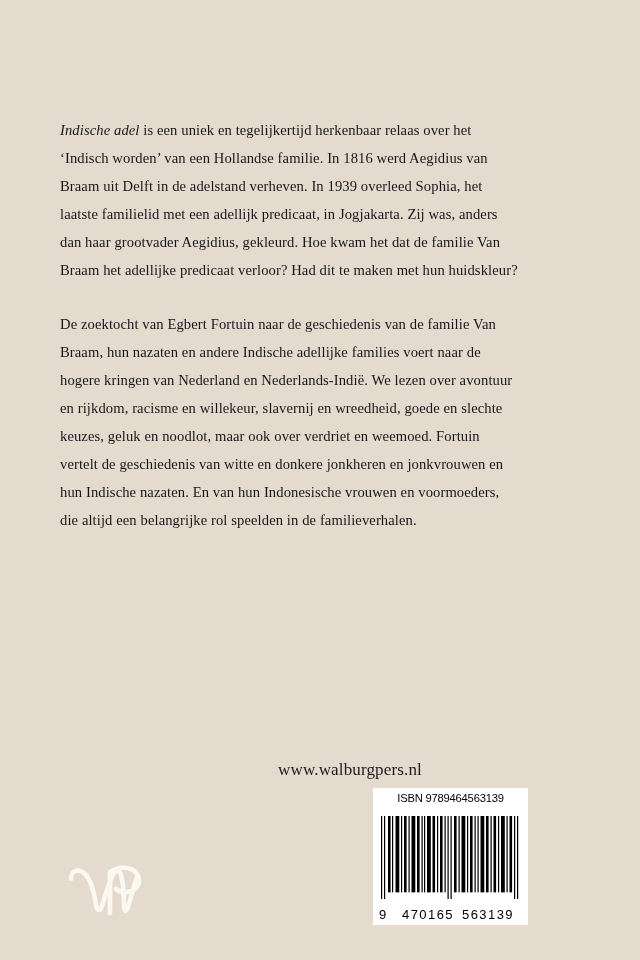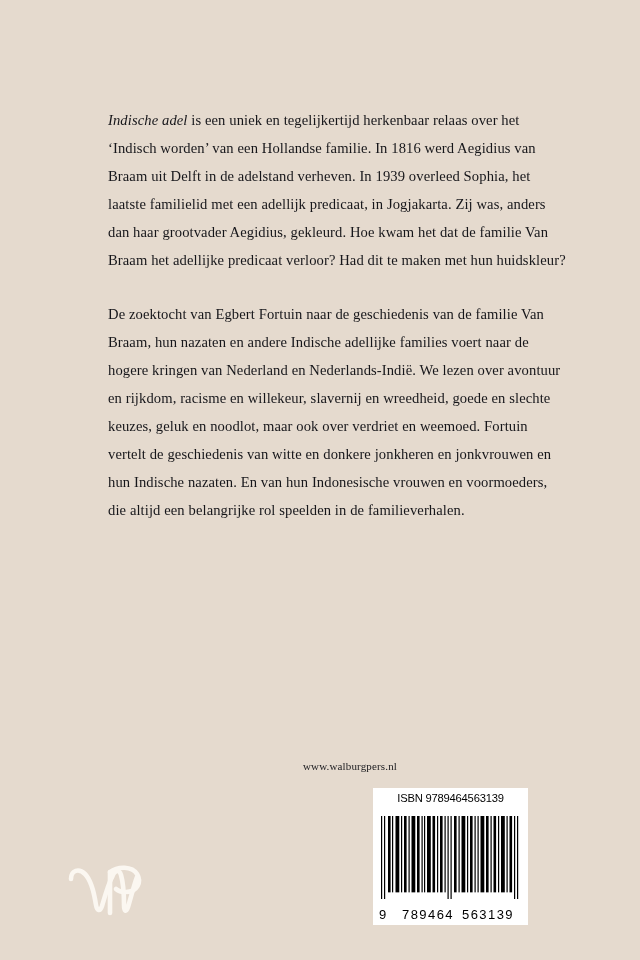--- a/index.html
+++ b/index.html
@@ -18,23 +18,22 @@
   .page {
     position: absolute;
     inset: 0;
     background: #e5dace;
   }
 
   
   .blurb {
     position: absolute;
     left: 60px;
-    top: 106px;
+    top: 116px;
     width: 460px;
-    margin-left: 48px;
   }
   .blurb p {
     margin: 0 0 26px 0;
     font-family: "Liberation Serif", serif;
     font-size: 14.6px;
     line-height: 28px;
     color: #16161a;
     letter-spacing: 0.1px;
     text-align: left;
   }
@@ -48,21 +47,21 @@
   
   .publisher-url {
     position: absolute;
     left: 0;
     top: 760px;
     width: 640px;
     text-align: center;
     padding-left: 60px;
     box-sizing: border-box;
     font-family: "Liberation Serif", serif;
-    font-size: 11px;
+    font-size: 17px;
     color: #1b1b1f;
     letter-spacing: 0.15px;
   }
 
   
   .barcode-box {
     position: absolute;
     left: 373px;
     top: 788px;
     width: 155px;
@@ -186,21 +185,21 @@
           <rect x="122" y="0" width="3.8" height="92"></rect>
           <rect x="127.5" y="0" width="1.2" height="92"></rect>
           <rect x="130.5" y="0" width="2.6" height="92"></rect>
           <rect x="135" y="0" width="1.2" height="100"></rect>
           <rect x="138" y="0" width="1.2" height="100"></rect>
         </g>
       </svg>
     </div>
     <div class="barcode-digits">
       <span class="d-lead">9</span>
-      <span class="d-left">789464</span>
+      <span class="d-left">470165</span>
       <span class="d-right">563139</span>
     </div>
   </div>
 
   <div class="wp-logo">
     <svg viewBox="0 0 92 62">
       <g fill="none" stroke="#fbf7f1" stroke-width="4.6" stroke-linecap="round" stroke-linejoin="round">
         <path d="M5 24 C5 15, 13 13, 19 19 C25 25, 28 37, 30 50 C31 56, 34 57, 36 51 C39 41, 42 30, 46 22"></path>
         <path d="M46 22 C49 15, 53 14, 55 20 C57 27, 58 39, 58 50 C58 56, 60 58, 62 52 C65 42, 68 30, 71 22"></path>
         <path d="M44 17 C44 30, 44 44, 44 58"></path>

